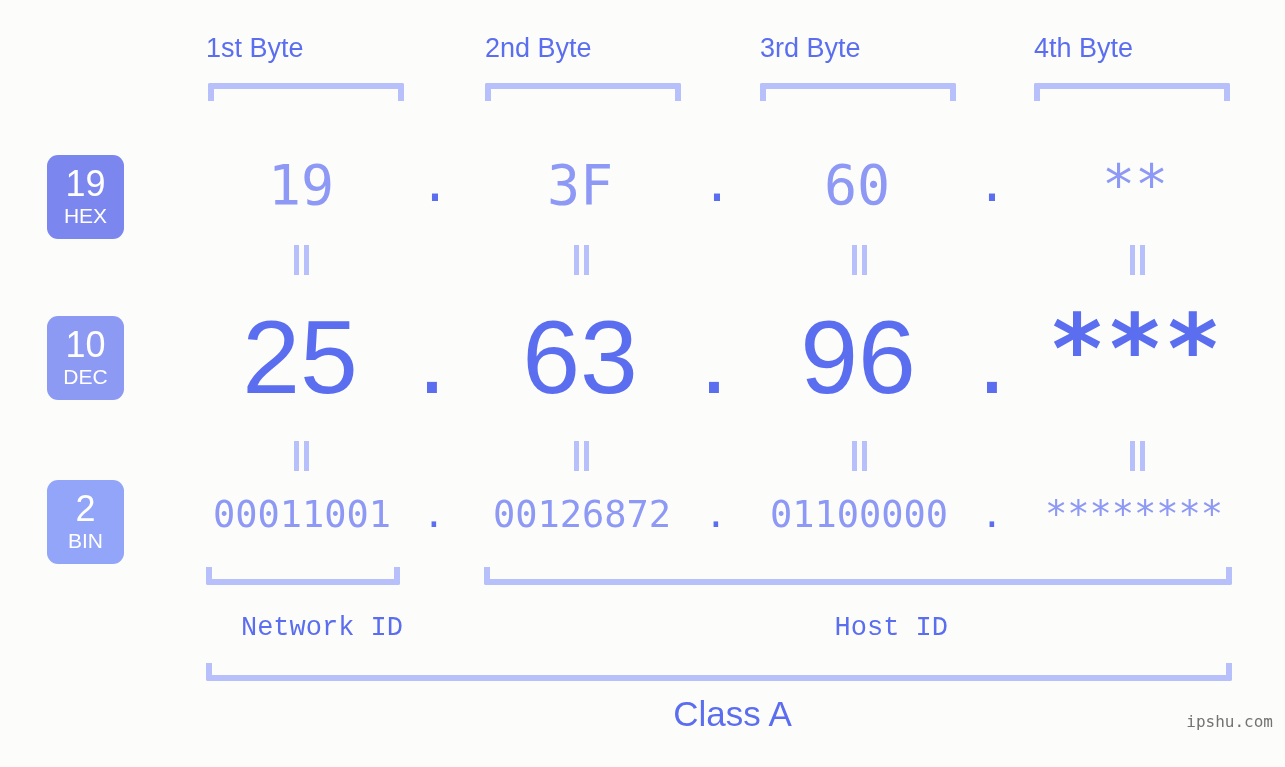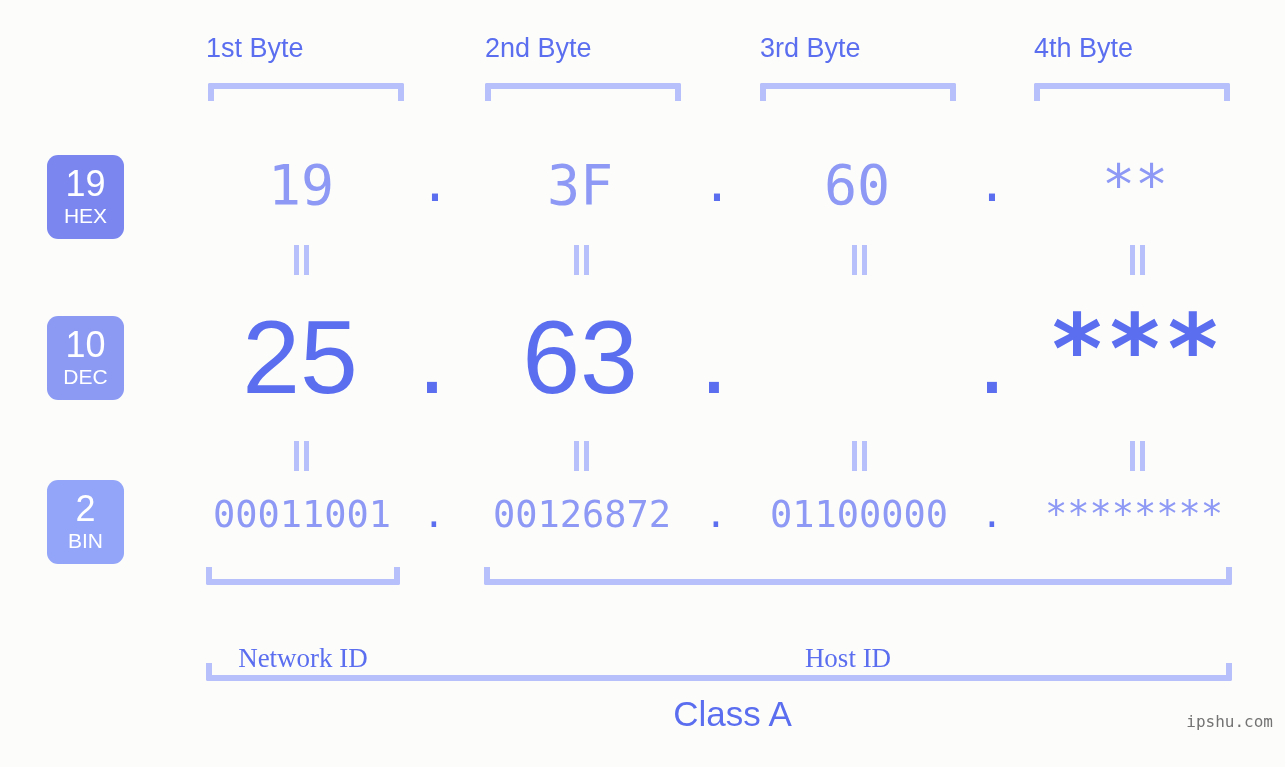--- a/index.html
+++ b/index.html
@@ -157,26 +157,25 @@
     height: 30px;
     background: #b7c0fb;
     display: block;
   }
   .eqmark i.a { left: 4px; }
   .eqmark i.b { left: 14px; }
 
   
   .id-label {
     position: absolute;
-    font-family: Liberation Serif, serif;
+    font-family: Liberation Mono, monospace;
     font-size: 27px;
     color: #5b6ef0;
-    text-align: center;
-    white-space: nowrap;
-    margin-top: 30px;
+    text-align: right;
+    white-space: nowrap;
   }
   .class-label {
     position: absolute;
     font-family: Liberation Sans, sans-serif;
     font-size: 35px;
     color: #5b6ef0;
     text-align: center;
     white-space: nowrap;
   }
   #watermark {
@@ -269,20 +268,23 @@
   </div>
   <div class="dec-dot" style="left:400px; width:64px;">
     <span>.</span>
   </div>
   <div class="dec-val" style="left:485px; width:190px;">
     <span>63</span>
   </div>
   <div class="dec-dot" style="left:682px; width:64px;">
     <span>.</span>
   </div>
+  <div class="dec-val" style="left:763px; width:190px;">
+    <span>96</span>
+  </div>
   <div class="dec-dot" style="left:960px; width:64px;">
     <span>.</span>
   </div>
   <div class="dec-val mono" style="left:1040px; width:190px; top:290px;">
     <span>***</span>
   </div>
 
   <div class="eqmark" style="left:290px; top:441px;">
     <i class="a"></i>
       <i class="b"></i>

